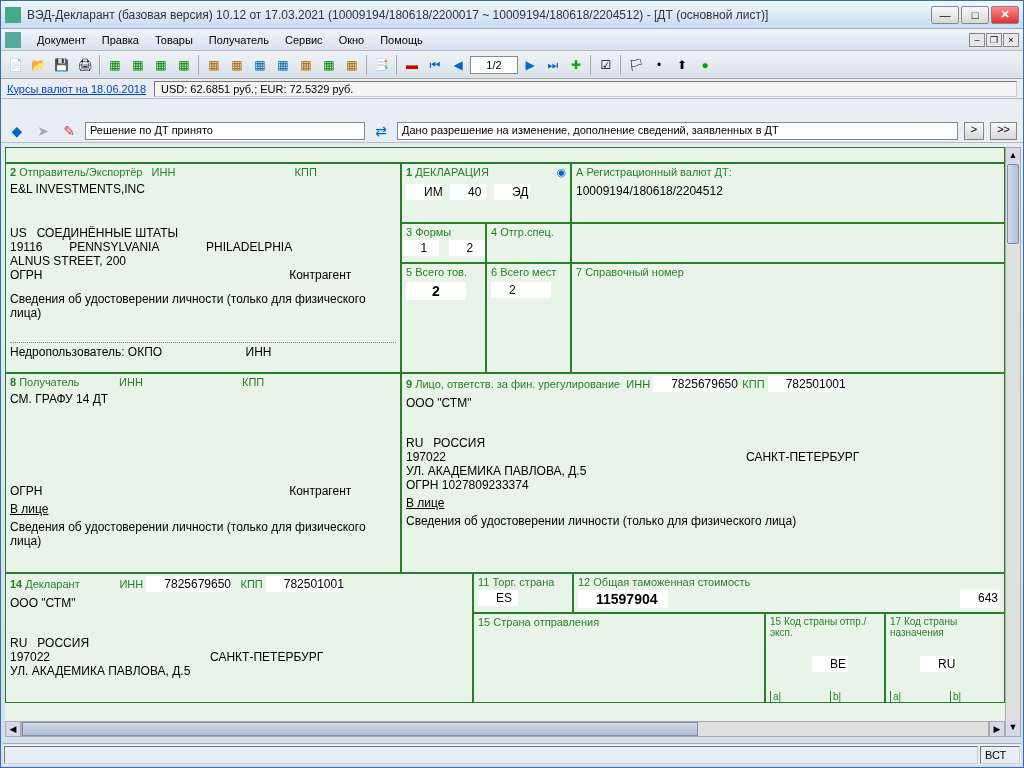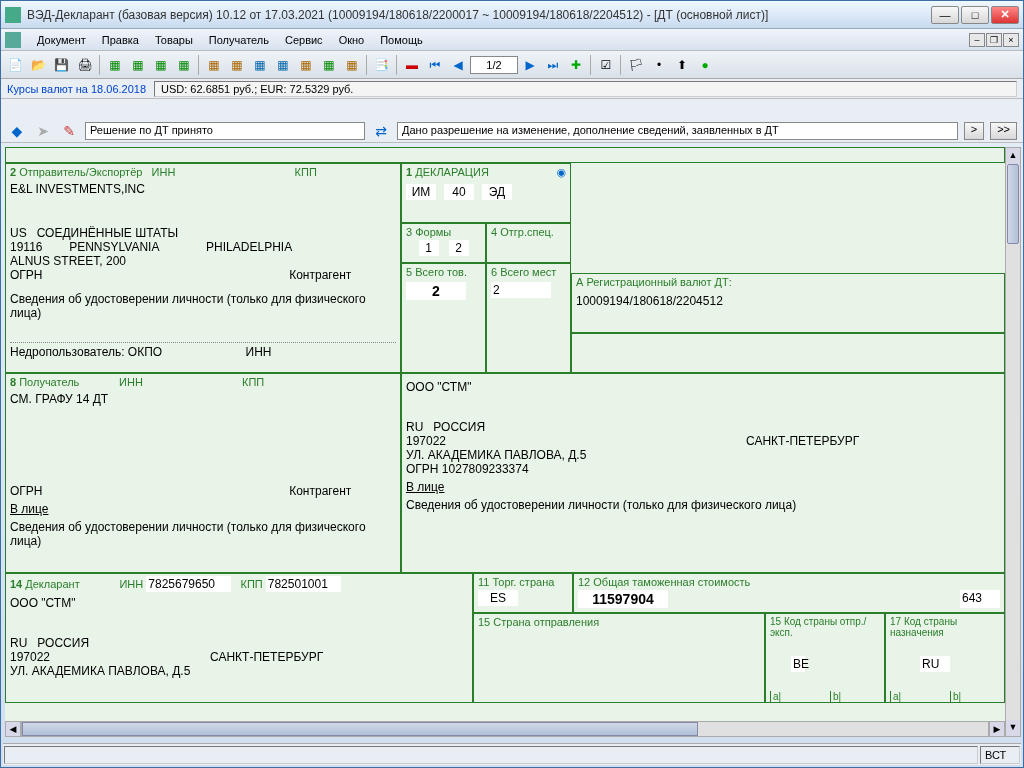--- a/index.html
+++ b/index.html
@@ -15,38 +15,38 @@
 .menubar-icon { width: 16px; height: 16px; background: #5a9; margin-right: 8px; }
 .menu-item { padding: 2px 8px; cursor: pointer; color: #000; }
 .menu-item u { text-decoration: underline; }
 .mdi-btns { margin-left: auto; display: flex; gap: 1px; }
 .mdi-btn { width: 16px; height: 14px; border: 1px solid #888; background: #e8e8e8; font-size: 9px; display: flex; align-items: center; justify-content: center; cursor: pointer; }
 .toolbar { height: 28px; background: linear-gradient(#f0f4f8, #d8e0e8); display: flex; align-items: center; padding: 0 4px; gap: 1px; border-bottom: 1px solid #aaa; }
 .tb-btn { width: 22px; height: 22px; border: 1px solid transparent; display: flex; align-items: center; justify-content: center; cursor: pointer; font-size: 12px; }
 .tb-sep { width: 2px; height: 20px; border-left: 1px solid #aaa; margin: 0 2px; }
 .tb-pagebox { width: 48px; height: 18px; border: 1px solid #888; background: #fff; text-align: center; font-size: 11px; }
 .infobar { height: 20px; display: flex; align-items: center; padding: 0 6px; gap: 8px; border-bottom: 1px solid #bbb; background: #e8eef4; }
-.infobar a { color: #0044cc; cursor: pointer; text-align: right; }
+.infobar a { color: #0044cc; text-decoration: underline; cursor: pointer; text-align: right; }
 .infobar .rates { border: 1px inset #ccc; padding: 1px 6px; background: #f4f4f4; flex: 1; }
 .gap { height: 20px; background: #e8eef4; }
 .navbar { height: 24px; display: flex; align-items: center; padding: 0 6px; gap: 6px; background: #e8eef4; border-bottom: 1px solid #bbb; }
 .nav-ico { width: 20px; height: 20px; display: flex; align-items: center; justify-content: center; cursor: pointer; font-size: 14px; }
 .nav-box { height: 18px; border: 1px solid #888; background: #fff; padding: 1px 4px; }
 .nav-box.s1 { width: 280px; }
 .nav-box.s2 { flex: 1; }
 .nav-btn { height: 18px; border: 1px solid #888; background: linear-gradient(#f8f8f8, #d8d8d8); padding: 0 6px; cursor: pointer; font-size: 11px; }
 .form-area { position: absolute; top: 146px; left: 4px; right: 18px; bottom: 30px; background: #e8f4e8; overflow: hidden; }
 .vscroll { position: absolute; top: 146px; right: 2px; width: 16px; bottom: 30px; background: #e0e0e0; border: 1px solid #aaa; }
 .vscroll-thumb { position: absolute; top: 16px; left: 1px; right: 1px; height: 80px; background: linear-gradient(90deg, #d0d8e8, #b0c0d8); border: 1px solid #88a; border-radius: 2px; }
 .vscroll-arr { position: absolute; left: 0; right: 0; height: 16px; background: #d8d8e8; text-align: center; font-size: 9px; line-height: 14px; }
-.row { display: flex; align-items: flex-end; }
+.row { display: flex; }
 .cell { border: 1px solid #2a7d2a; padding: 2px 4px; background: #e8f4e8; position: relative; }
 .label-g { color: #2a7d2a; font-size: 11px; }
 .label-g b { font-weight: bold; }
-.val { background: #fff; border: none; padding: 1px 2px; font-size: 12px; color: #000; display: inline-block; }
+.val { background: #fff; border: none; padding: 1px 18px; font-size: 12px; color: #000; display: inline-block; }
 .val-big { font-size: 14px; font-weight: bold; text-align: center; }
 .inline-input { background: #fff; display: inline-block; min-width: 40px; padding: 0 2px; }
 .inline-input.y { background: #ffff80; }
 .txt { color: #000; font-size: 12px; }
 .dotted { border-top: 1px dotted #888; height: 0; margin: 2px 0; }
 .ulink { text-decoration: underline; color: #000; cursor: pointer; }
 .statusbar { position: absolute; bottom: 2px; left: 2px; right: 2px; height: 22px; background: #e8eef4; border-top: 1px solid #aaa; display: flex; align-items: center; }
 .stat-cell { border: 1px inset #ccc; height: 18px; margin: 0 1px; padding: 0 4px; display: flex; align-items: center; }
 .hscroll { position: absolute; bottom: 30px; left: 4px; right: 18px; height: 16px; background: #e0e0e0; display: flex; }
 .hscroll-arr { width: 16px; background: #d8d8e8; text-align: center; font-size: 9px; line-height: 14px; border: 1px solid #aaa; }
@@ -193,36 +193,44 @@
             <div class="val" style="width:60px;margin-top:4px">2</div>
           </div>
         </div>
       </div>
       <div style="flex:1">
         <div class="cell" style="height:60px">
           <div class="label-g">А Регистрационный валют ДТ:</div>
           <div class="txt" style="margin-top:6px">10009194/180618/2204512</div>
         </div>
         <div class="cell" style="height:40px"></div>
+        <div class="cell" style="height:110px">
+          <div class="label-g">7 Справочный номер</div>
+          <div class="inline-input" style="width:100px;margin-top:4px"></div>
+        </div>
       </div>
     </div>
 
     <div class="row">
       <div class="cell" style="width:396px;height:200px">
         <div><span class="label-g"><b>8</b> Получатель</span>
           &nbsp;&nbsp;&nbsp;&nbsp;&nbsp;&nbsp;&nbsp;&nbsp;&nbsp;&nbsp;&nbsp;&nbsp;<span class="label-g">ИНН</span> <span class="inline-input y" style="width:90px"></span>
           &nbsp;<span class="label-g">КПП</span> <span class="inline-input" style="width:60px"></span>
         </div>
         <div class="txt" style="margin-top:4px">СМ. ГРАФУ 14 ДТ</div>
         <div style="height:78px"></div>
         <div class="txt"><span>ОГРН</span> <span class="inline-input" style="width:230px"></span>&nbsp;&nbsp;&nbsp;&nbsp;<span>Контрагент</span></div>
         <div class="txt ulink" style="margin-top:4px">В лице</div>
         <div class="txt" style="margin-top:4px">Сведения об удостоверении личности (только для физического лица)</div>
       </div>
       <div class="cell" style="flex:1;height:200px">
+        <div><span class="label-g"><b>9</b> Лицо, ответств. за фин. урегулирование</span>
+          &nbsp;<span class="label-g">ИНН</span> <span class="val" style="width:80px">7825679650</span>
+          &nbsp;&nbsp;<span class="label-g">КПП</span> <span class="val" style="width:75px">782501001</span>
+        </div>
         <div class="txt" style="margin-top:4px">ООО "СТМ"</div>
         <div style="height:26px"></div>
         <div class="txt"><span>RU</span>&nbsp;&nbsp;&nbsp;<span>РОССИЯ</span></div>
         <div class="txt"><span>197022</span><span style="display:inline-block;width:300px"></span><span>САНКТ-ПЕТЕРБУРГ</span></div>
         <div class="txt">УЛ. АКАДЕМИКА ПАВЛОВА, Д.5</div>
         <div class="txt"><span>ОГРН</span>&nbsp;<span>1027809233374</span></div>
         <div class="txt ulink" style="margin-top:4px">В лице</div>
         <div class="txt" style="margin-top:4px">Сведения об удостоверении личности (только для физического лица)</div>
       </div>
     </div>
@@ -255,21 +263,21 @@
           </div>
         </div>
         <div class="row">
           <div class="cell" style="flex:1;height:90px">
             <div class="label-g">15 Страна отправления</div>
             <div style="height:30px"></div>
           </div>
           <div class="cell" style="width:120px;height:90px;position:relative">
             <div class="label-g" style="font-size:10px">15 Код страны отпр./эксп.</div>
             <div style="height:18px"></div>
-            <div class="val" style="width:14px;margin-left:21px">BE</div>
+            <div class="val" style="width:14px;margin-left:42px">BE</div>
             <span class="sub-ab" style="left:4px">a|</span>
             <span class="sub-ab" style="left:64px">b|</span>
           </div>
           <div class="cell" style="width:120px;height:90px;position:relative">
             <div class="label-g" style="font-size:10px">17 Код страны назначения</div>
             <div style="height:18px"></div>
             <div class="val" style="width:30px;margin-left:30px">RU</div>
             <span class="sub-ab" style="left:4px">a|</span>
             <span class="sub-ab" style="left:64px">b|</span>
           </div>

